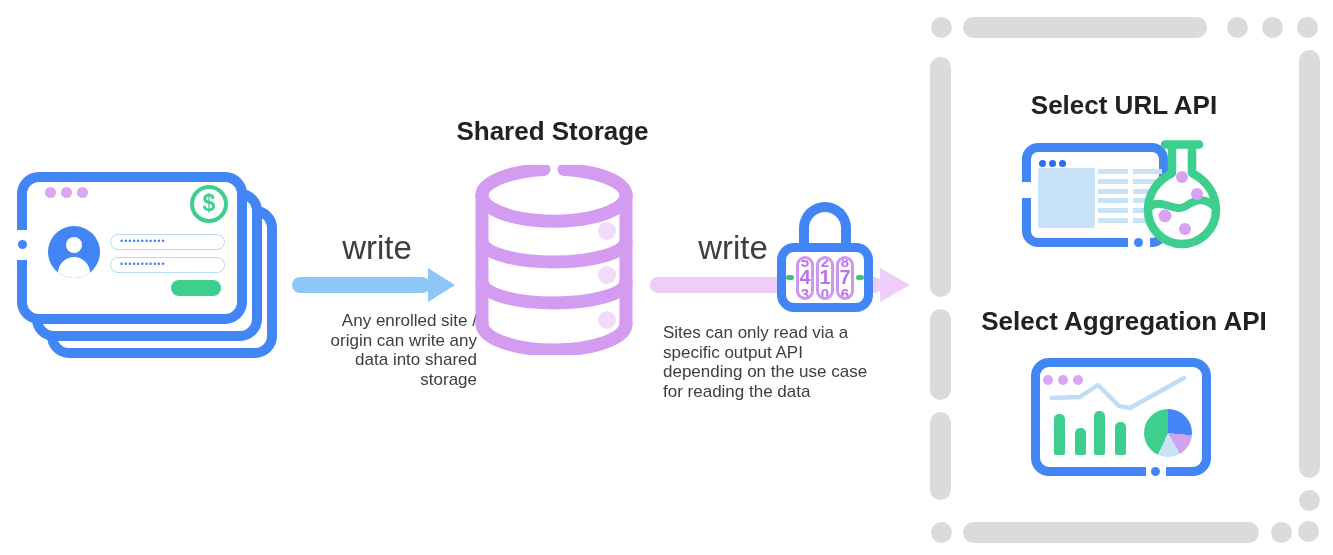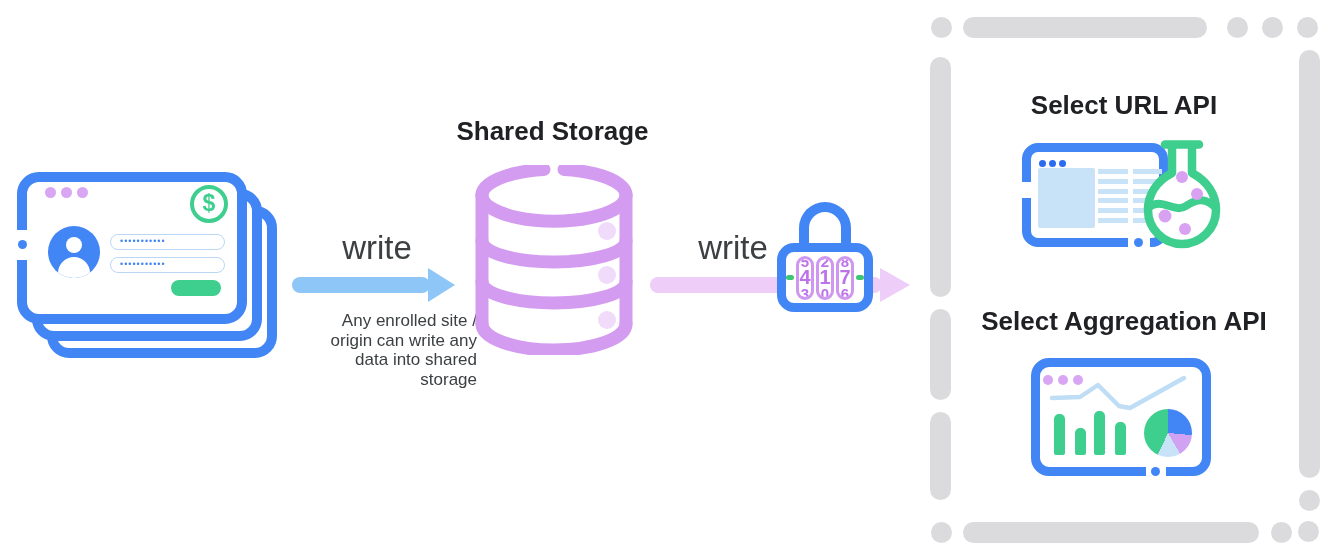--- a/index.html
+++ b/index.html
@@ -120,20 +120,24 @@
     <g fill="#F0DBFA">
       <circle cx="139" cy="66" r="9"></circle>
       <circle cx="139" cy="110" r="9"></circle>
       <circle cx="139" cy="155" r="9"></circle>
     </g>
   </svg>
 
   <div class="flow-label" style="left:673px; top:229px;">write</div>
   <div class="arrow-bar" style="left:650px; top:277px; width:232px; background:#EECDF8;"></div>
   <div class="arrow-head" style="left:880px; top:268px; border-left:30px solid #EECDF8;"></div>
+  <div class="flow-desc" style="left:663px; top:323px; width:250px;">Sites can only read via a
+specific output API
+depending on the use case
+for reading the data</div>
 
   <div class="lock">
     <div class="shackle"></div>
     <div class="lock-body">
       <div class="lock-dash"></div>
       <div class="roller">
         <span class="edge">5</span>
         <span class="mid">4</span>
         <span class="edge">3</span>
       </div>

